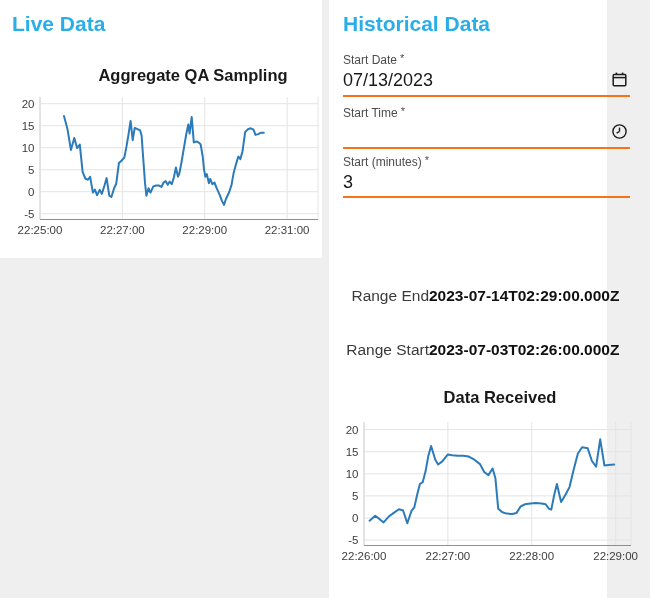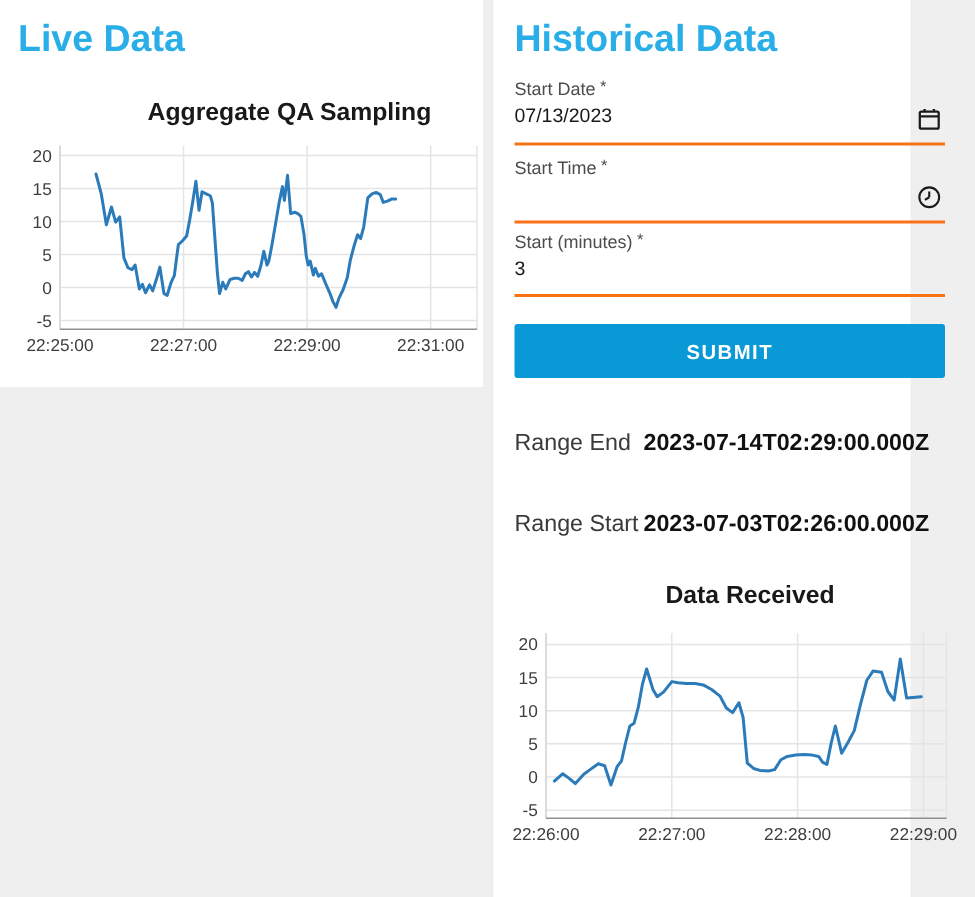--- a/index.html
+++ b/index.html
@@ -1,43 +1,43 @@
 <!DOCTYPE html>
 <html><head>
 <meta charset="utf-8">
 <style>
   html,body{margin:0;padding:0;}
   body{background:#efefef;font-family:"Liberation Sans",sans-serif;}
   #app{position:relative;width:650px;height:598px;overflow:hidden;background:#efefef;}
   .card{position:absolute;background:#ffffff;}
   #left-card{left:0;top:0;width:322px;height:258px;}
   #right-card{left:329px;top:0;width:278px;height:598px;}
-  .panel-title{position:absolute;left:12px;top:12px;font-size:25px;font-weight:bold;color:#29aee8;}
+  .panel-title{position:absolute;left:12px;top:12px;font-size:21px;font-weight:bold;color:#29aee8;}
   #right-card .panel-title{left:14px;}
   .chart-title{position:absolute;left:0;width:100%;text-align:center;font-size:16.5px;font-weight:600;color:#191919;margin-left:32px;}
   #live-chart-title{top:66px;}
   #hist-chart-title{top:388px;}
   svg.chart{position:absolute;overflow:visible;}
   #chart-live{left:0;top:95px;}
   #chart-hist{left:330px;top:410px;}
   .field{position:absolute;left:14px;width:287px;border-bottom:2px solid #f97316;box-sizing:content-box;}
   .field-label{font-size:12px;color:#4c4c4c;padding-top:2px;}
   .req-mark{font-size:11px;color:#4c4c4c;margin-left:3px;vertical-align:2px;}
-  .field-value{font-size:13px;color:#191919;margin-top:3px;}
+  .field-value{font-size:18px;color:#191919;margin-top:3px;}
   .field-icon{position:absolute;right:2px;bottom:7px;width:17px;height:17px;}
   #field-start-date{top:50px;height:45px;}
   #field-start-time{top:103px;height:44px;}
   #field-window{top:152px;height:44px;}
   .submit-btn{position:absolute;left:14px;top:216px;width:287px;height:36px;background:#0899d6;
     color:#ffffff;border:none;border-radius:2px;font-size:13.5px;font-weight:bold;
     letter-spacing:1px;font-family:"Liberation Sans",sans-serif;cursor:pointer;}
   .result-row{position:absolute;left:14px;font-size:15.5px;color:#3a3a3a;white-space:nowrap;}
   #result-end{top:287px;}
   #result-start{top:341px;}
-  .result-label{display:inline-block;min-width:86px;}
+  .result-label{display:inline-block;min-width:86px;text-align:right;}
   .result-value{font-weight:bold;color:#111111;}
 </style>
 </head>
 <body>
 
 <div id="app">
 
   <div class="card" id="left-card">
     <div class="panel-title">Live Data</div>
     <div class="chart-title" id="live-chart-title">Aggregate QA Sampling</div>
@@ -94,21 +94,20 @@
           <line x1="8.5" y1="8.5" x2="5.6" y2="10.2" stroke="#1b1b1b" stroke-width="1.4"></line>
         </svg>
       </span>
     </div>
 
     <div class="field" id="field-window">
       <div class="field-label"><span>Start (minutes)</span><span class="req-mark">*</span></div>
       <div class="field-value">3</div>
     </div>
 
-    <button class="submit-btn">SUBMIT</button>
 
     <div class="result-row" id="result-end">
       <span class="result-label">Range End</span><span class="result-value">2023-07-14T02:29:00.000Z</span>
     </div>
     <div class="result-row" id="result-start">
       <span class="result-label">Range Start</span><span class="result-value">2023-07-03T02:26:00.000Z</span>
     </div>
 
     <div class="chart-title" id="hist-chart-title">Data Received</div>
   </div>

